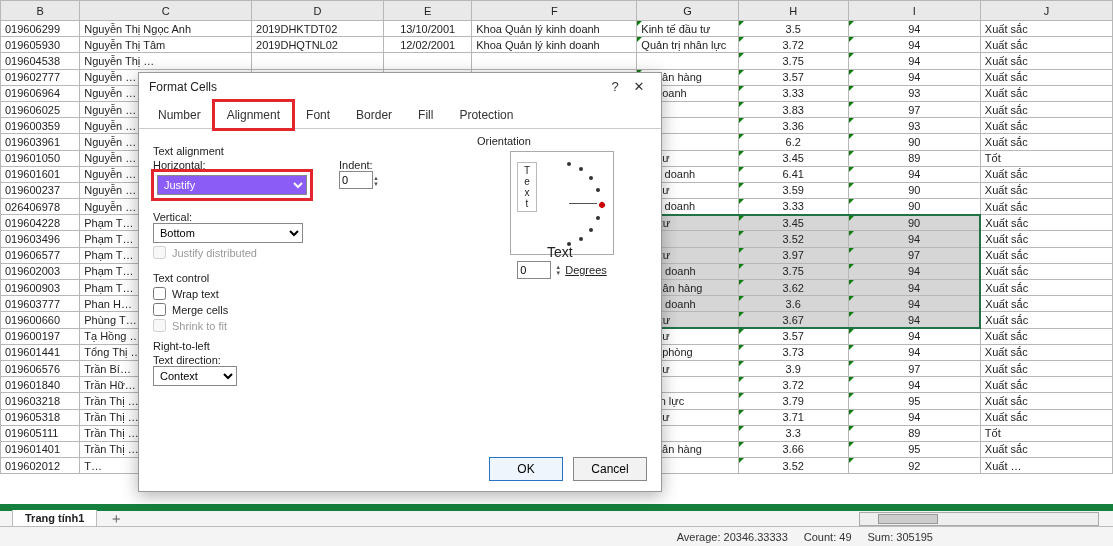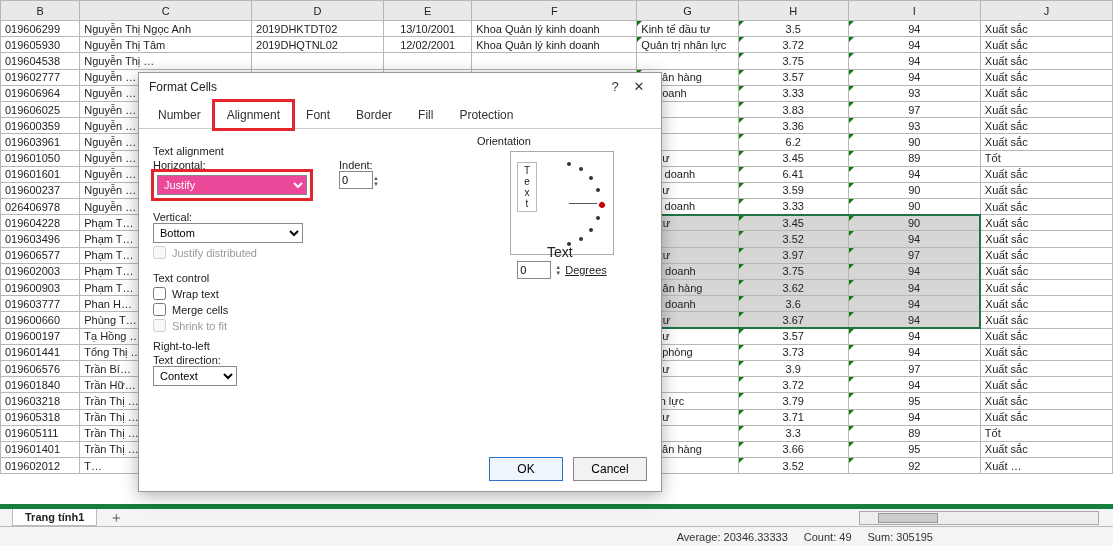--- a/index.html
+++ b/index.html
@@ -14,21 +14,21 @@
   
   .tri { position: relative; }
   .tri::before { content:""; position:absolute; top:0; left:0; border-top:5px solid #107c10; border-right:5px solid transparent; }
   
   .selblk { background:#d6d6d6 !important; }
   .selborder-top    { border-top:2px solid #217346 !important; }
   .selborder-bottom { border-bottom:2px solid #217346 !important; }
   .selborder-left   { border-left:2px solid #217346 !important; }
   .selborder-right  { border-right:2px solid #217346 !important; }
   
-  .tabstrip { position:absolute; left:0; bottom:20px; height:22px; width:100%; border-top:5px solid #15803d; display:flex; align-items:center; padding-left:12px; font-size:11px; background:#f4f4f4; }
+  .tabstrip { position:absolute; left:0; bottom:20px; height:22px; width:100%; border-top:7px solid #15803d; display:flex; align-items:center; padding-left:12px; font-size:11px; background:#f4f4f4; }
   .tabstrip .tab { border:1px solid #bbb; border-top:none; background:#fff; padding:2px 12px; font-weight:bold; margin-right:6px; }
   .tabstrip .add { color:#555; font-size:14px; padding:0 6px; }
   .tabstrip .hscroll { margin-left:auto; margin-right:14px; width:240px; height:14px; border:1px solid #aaa; background:#eee; position:relative; }
   .tabstrip .hscroll .thumb { position:absolute; left:18px; top:1px; width:60px; height:10px; background:#ccc; border:1px solid #999; }
   
   .statusbar { position:absolute; left:0; bottom:0; height:20px; width:100%; background:#f4f4f4; border-top:1px solid #bbb; display:flex; align-items:center; justify-content:flex-end; padding-right:180px; font-size:11px; gap:16px; color:#333; }
   
   .dlg { position:absolute; left:138px; top:72px; width:524px; height:420px; background:#fff; border:1px solid #999; box-shadow:0 4px 16px rgba(0,0,0,.3); }
   .dlg .title { padding:6px 10px; font-size:12px; display:flex; align-items:center; }
   .dlg .title .sp { flex:1; }
@@ -416,21 +416,21 @@
       <div class="t">Fill</div>
       <div class="t">Protection</div>
     </div>
   <div class="body">
     <label class="section">Text alignment</label>
 
     <div style="display:flex; gap:28px;">
       <div>
         <div>Horizontal:</div>
         <span class="horiz-wrap redbox">
-          <select style="background:#ec4899;color:#fff;">
+          <select style="background:#8b5cf6;color:#fff;">
             <option>Justify</option>
           </select>
         </span>
         <div style="margin-top:12px;">Vertical:</div>
         <select>
           <option>Bottom</option>
         </select>
         <div class="chk dis">
             <input type="checkbox" disabled="" style="">
             <span>Justify distributed</span>

